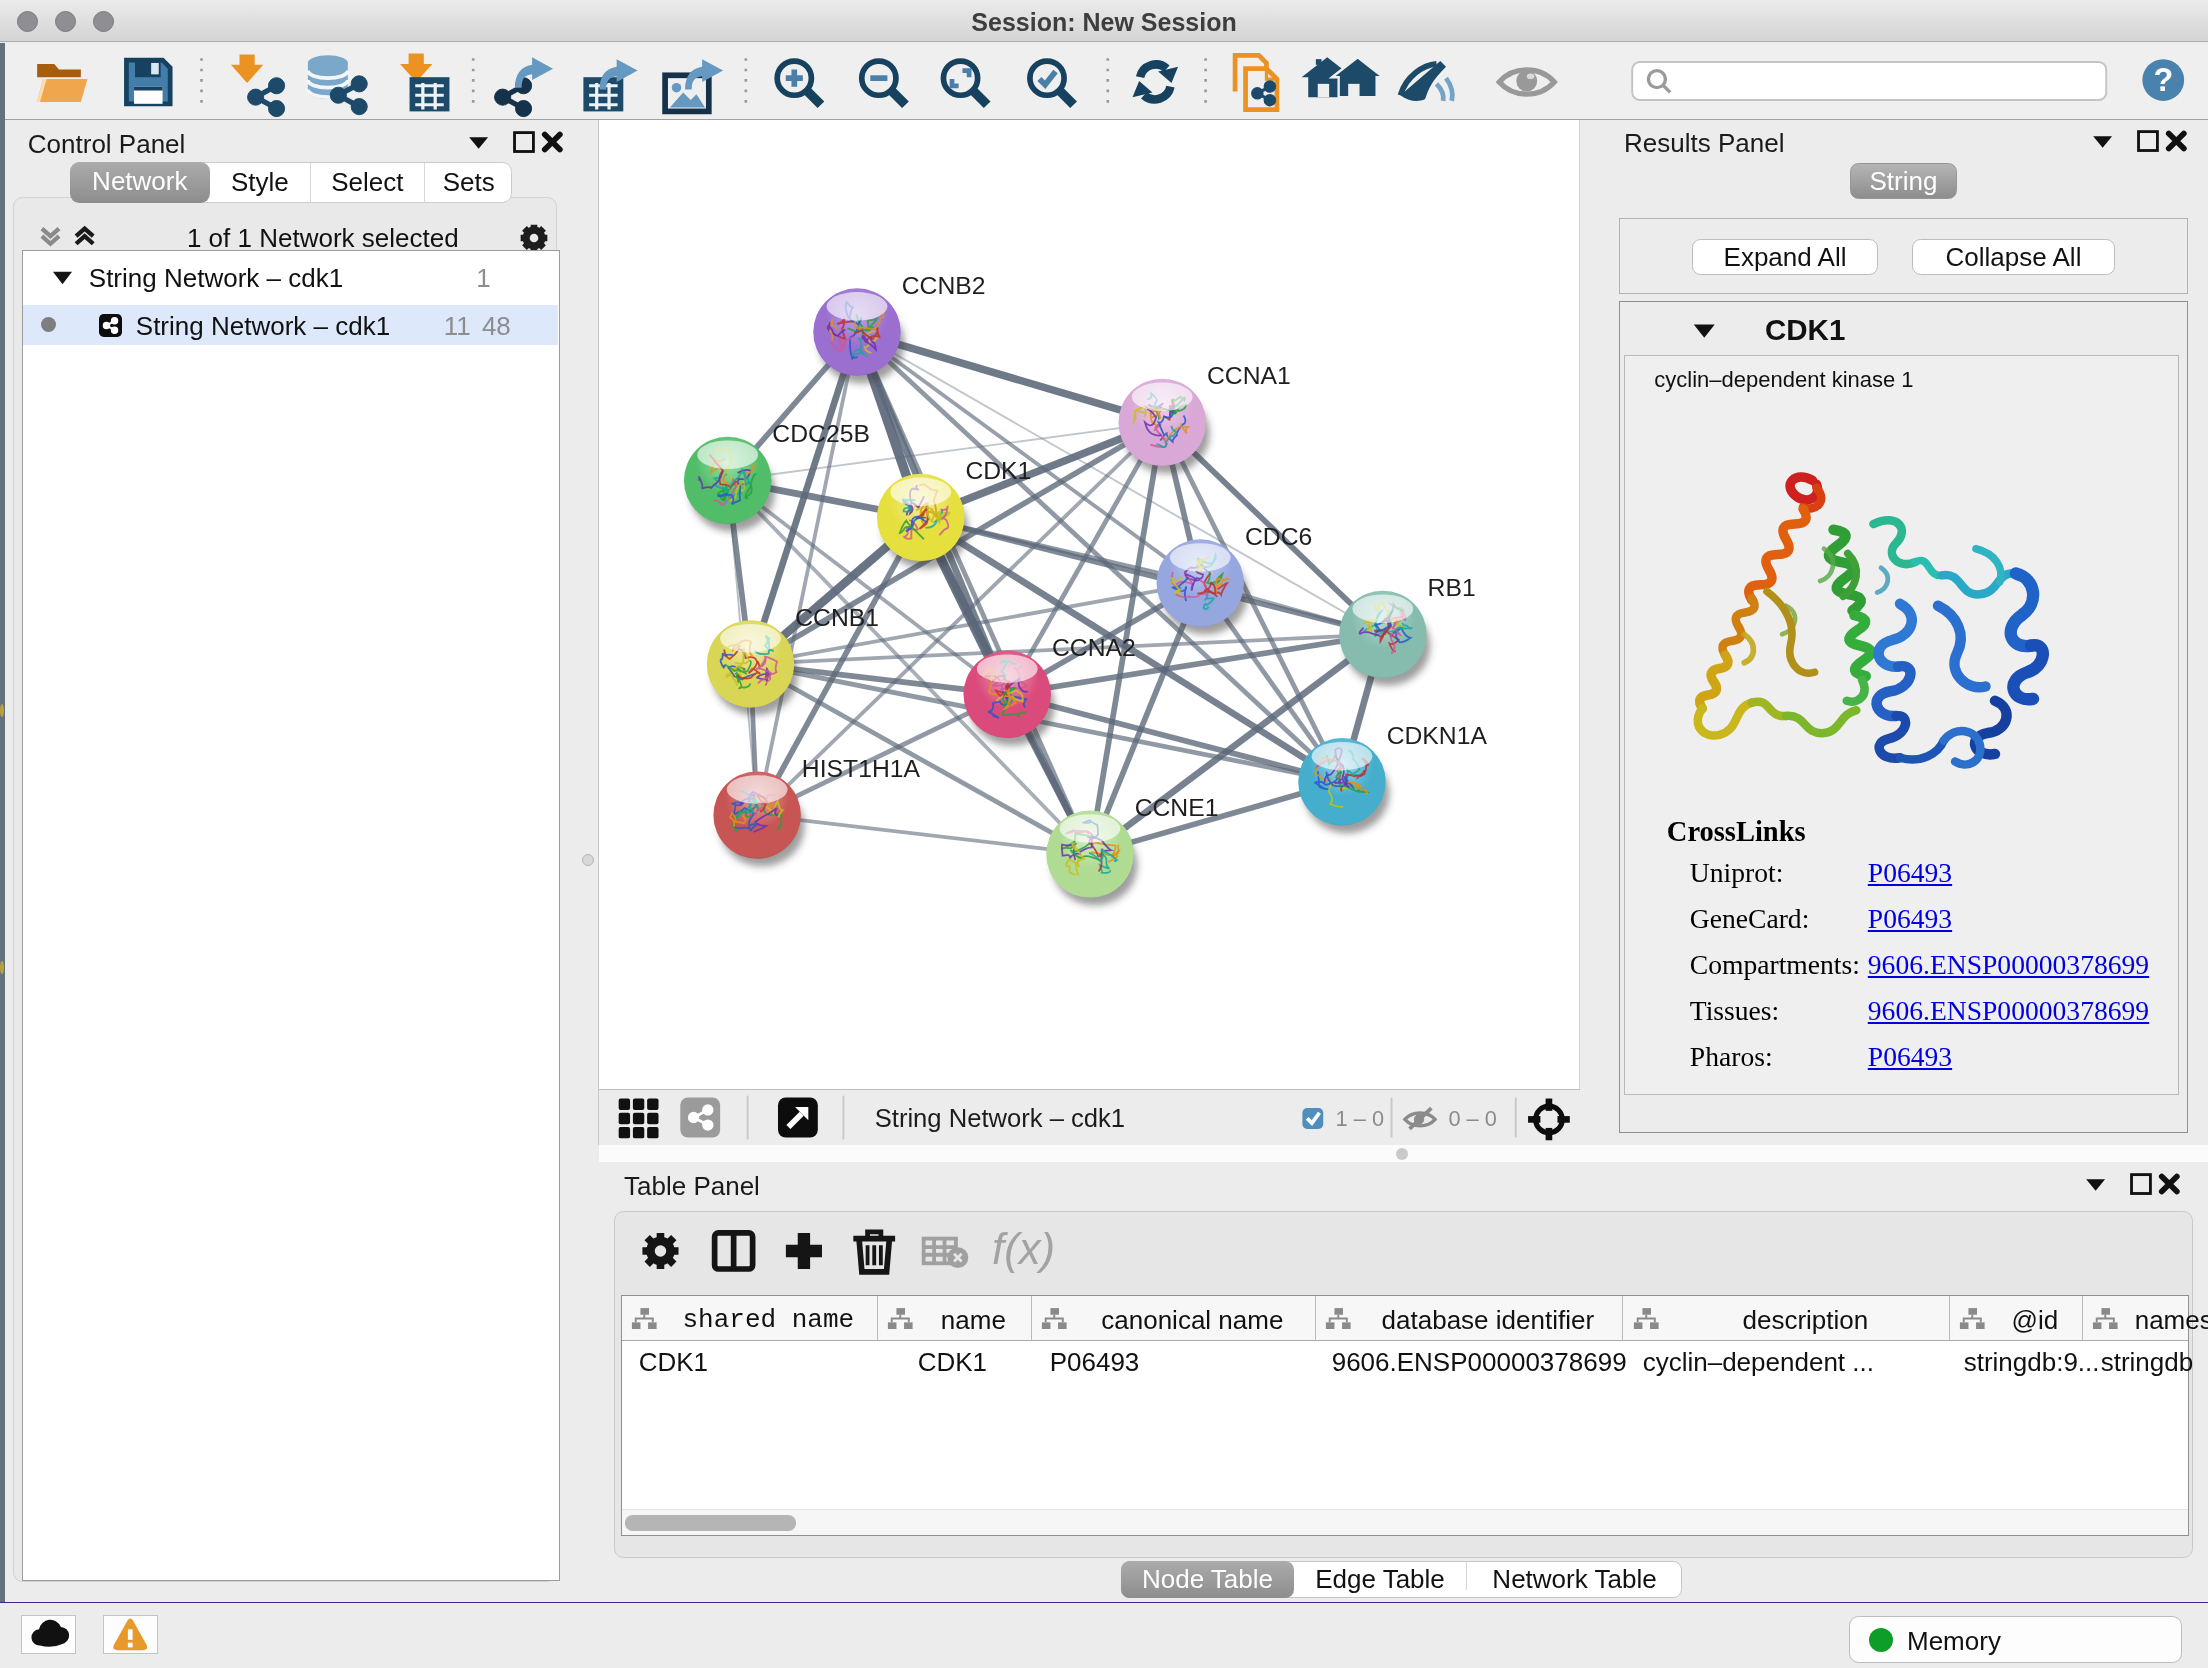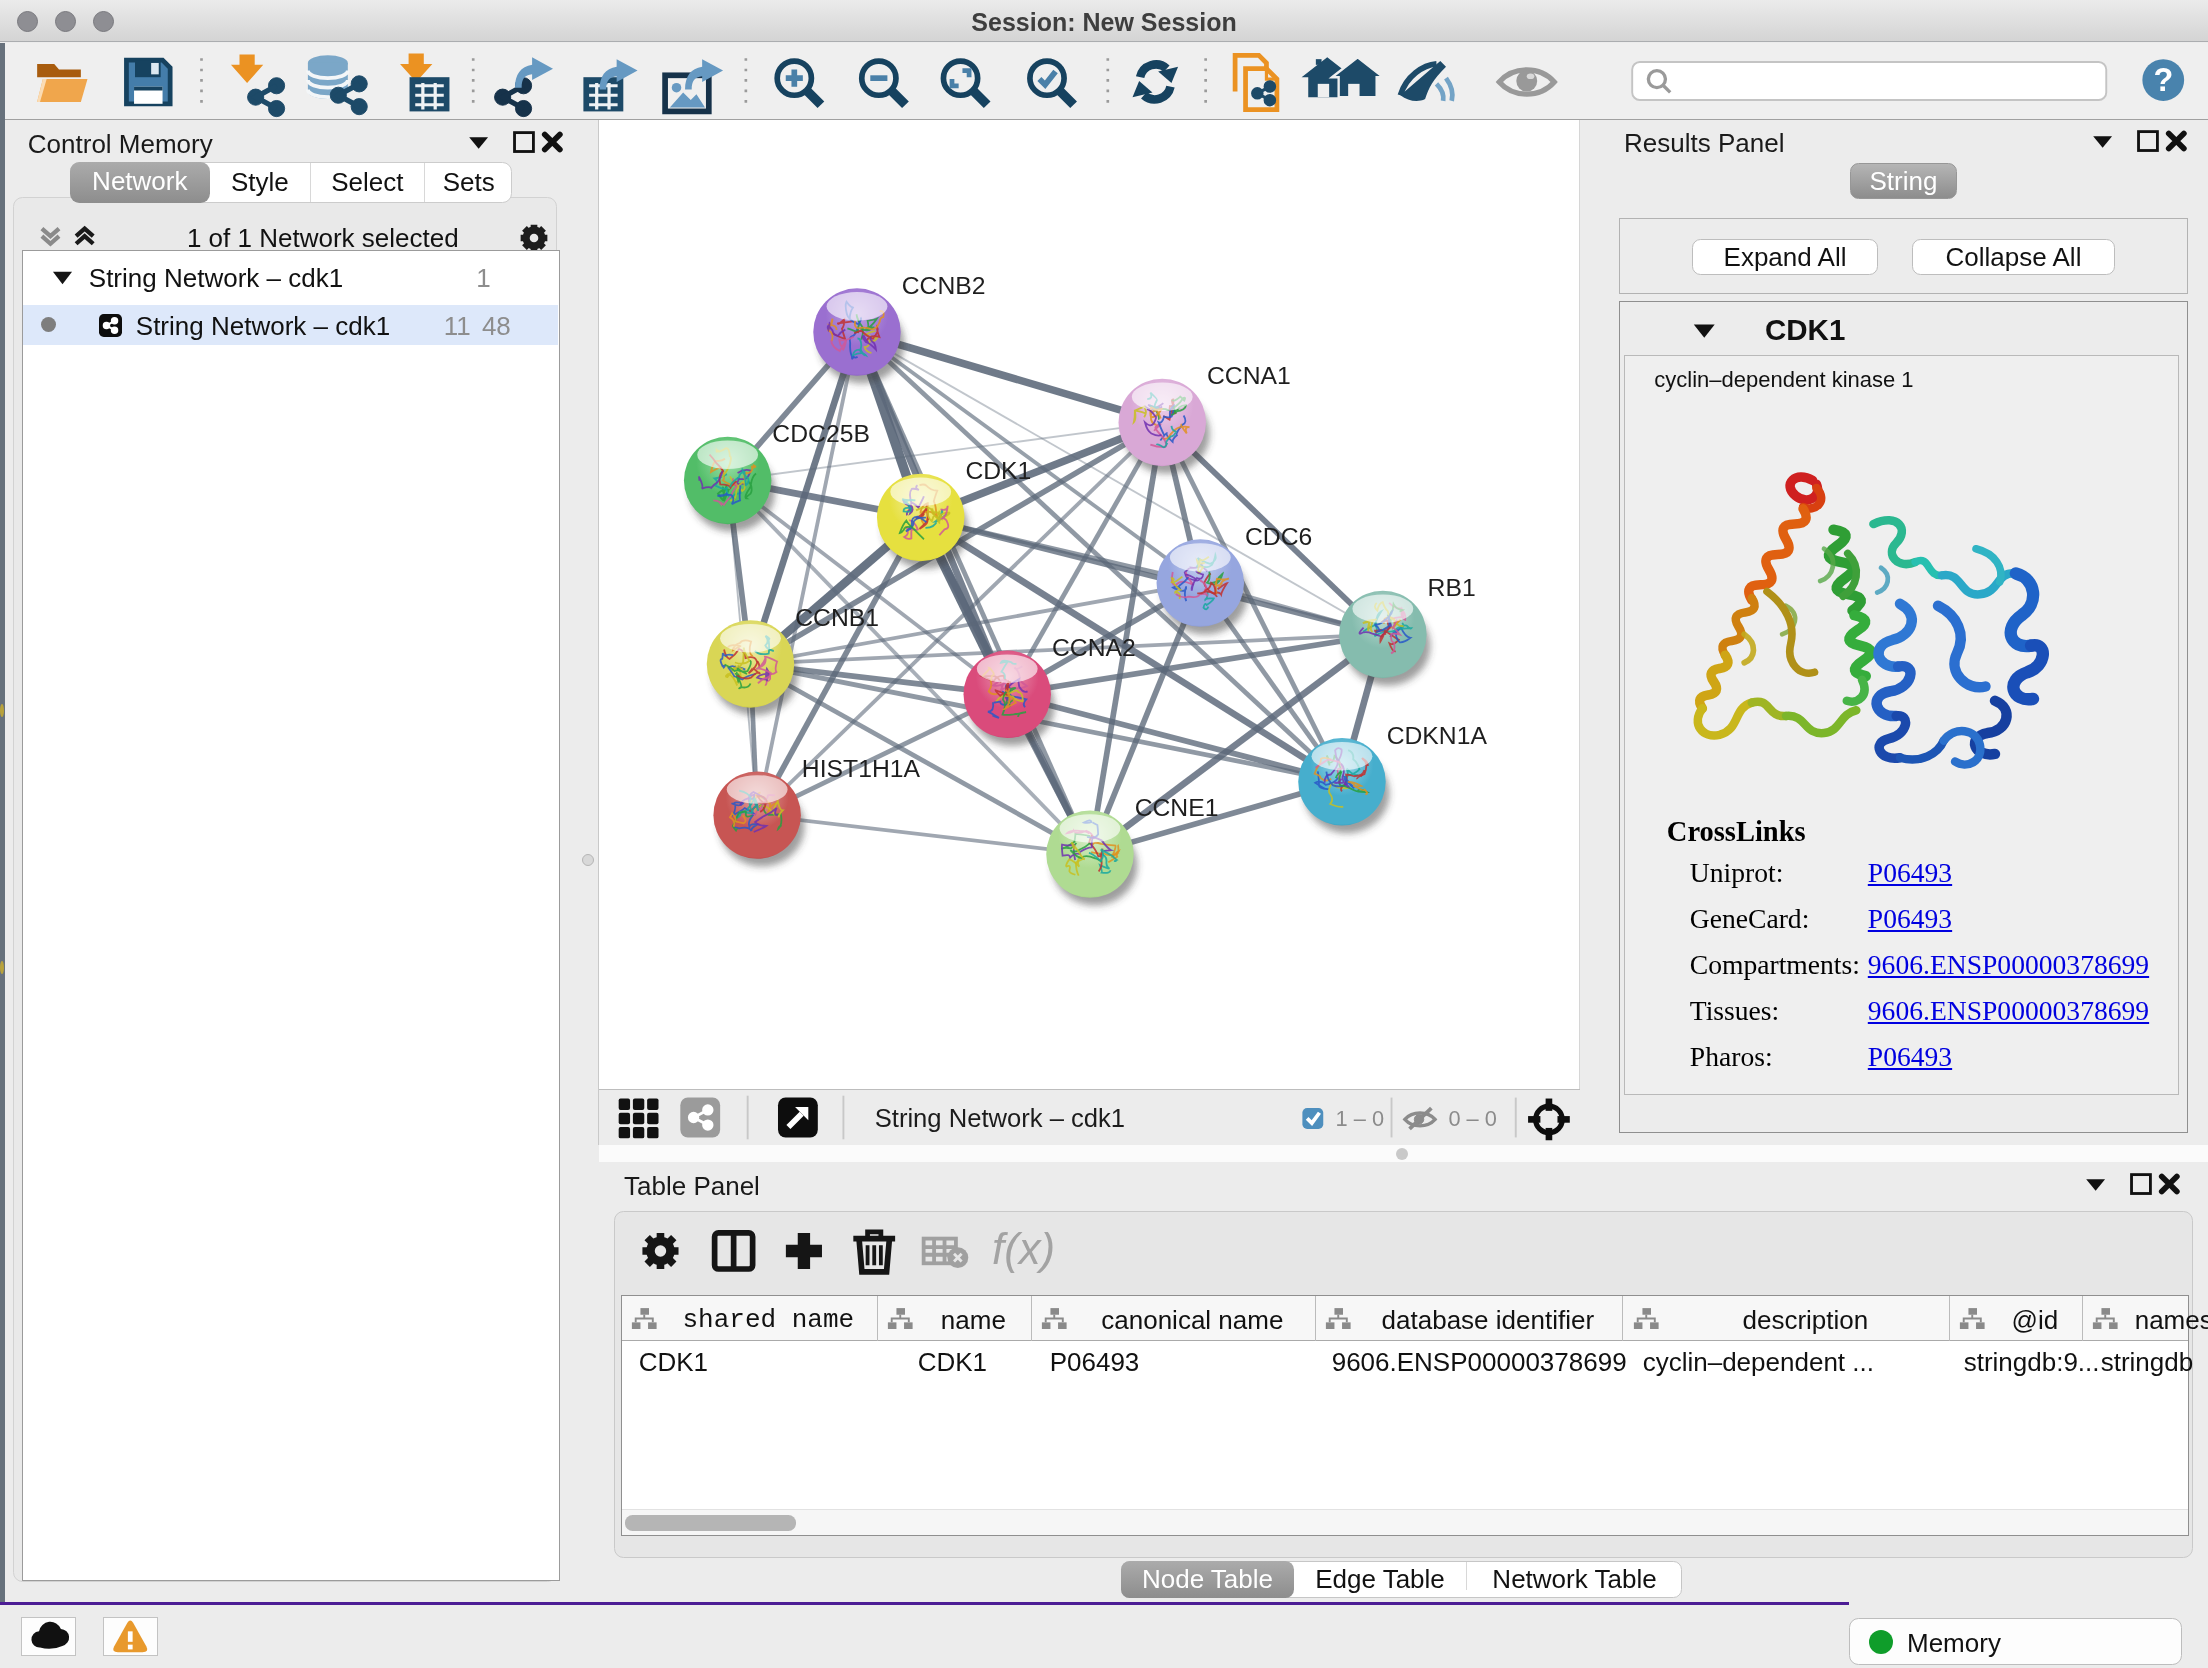--- a/index.html
+++ b/index.html
@@ -201,21 +201,21 @@
   <circle cx="2276" cy="39" r="22" fill="#4983ad"></circle>
   <text x="2276" y="51" font-size="34" font-weight="bold" fill="#fff" text-anchor="middle">?</text>
 </svg>
 </div>
 
 <div class="abs" style="left:0;top:43px;width:4.8px;height:1625px;background:#67717c;"></div>
 <div class="abs" style="left:0;top:704px;width:3.8px;height:13.3px;background:#b8a23c;border-radius:50%;"></div>
 <div class="abs" style="left:0;top:961px;width:3.8px;height:13.3px;background:#b8a23c;border-radius:50%;"></div>
 
 <div class="abs" id="controlpanel" style="left:4.8px;top:121px;width:560px;height:1482px;background:#ececec;">
-  <div class="abs ptitle" style="left:23px;top:7.6px;">Control Memory</div>
+  <div class="abs ptitle" style="left:23px;top:7.6px;">Control Panel</div>
   <svg class="abs" style="left:460px;top:4.8px" width="100" height="34" viewBox="0 0 105 36">
     <path d="M4 12 L24 12 L14 24 Z" fill="#111"></path>
     <rect x="52" y="7" width="20" height="20" fill="none" stroke="#111" stroke-width="3"></rect>
     <path d="M84 9 L100 25 M100 9 L84 25" stroke="#111" stroke-width="6" stroke-linecap="round"></path>
   </svg>
 
   <div class="abs" style="left:8.6px;top:76px;width:544px;height:1385px;background:#e9e9e9;border:1px solid #d2d2d2;border-radius:9.5px;"></div>
 
   <div class="abs" style="left:65px;top:41px;width:442px;height:41px;background:#ffffff;border:1px solid #ccc;border-radius:9.5px;">
     <div class="abs" style="left:-1px;top:-1px;width:140px;height:41px;background:linear-gradient(#ababab,#8d8d8d);border-radius:9.5px;color:#fff;
@@ -894,21 +894,21 @@
     </div>
   </div>
 
   <div class="abs" style="left:556px;top:399px;width:561px;height:37px;background:#fff;border:1px solid #c6c6c6;border-radius:8.6px;">
     <div class="abs" style="left:-1px;top:-1px;width:173px;height:37px;background:linear-gradient(#ababab,#8d8d8d);border-radius:8.6px;color:#fff;font-size:26px;text-align:center;line-height:36px;">Node Table</div>
     <div class="abs" style="left:172px;top:0;width:173px;height:28px;border-right:1px solid #d8d8d8;font-size:26px;text-align:center;line-height:35px;color:#111;">Edge Table</div>
     <div class="abs" style="left:345px;top:0;width:215px;height:35px;font-size:26px;text-align:center;line-height:35px;color:#111;">Network Table</div>
   </div>
 </div>
 
-<div class="abs" id="statusbar" style="left:0;top:1602px;width:1849px;height:67px;background:#ececec;border-top:3px solid #4c1d95;">
+<div class="abs" id="statusbar" style="left:0;top:1602px;width:2208px;height:67px;background:#ececec;border-top:1px solid #4c1d95;">
   <div class="abs" style="left:21px;top:12.4px;width:55px;height:39px;background:#fdfdfd;border:1.9px solid #c3c3c3;"></div>
   <div class="abs" style="left:103px;top:12.4px;width:55px;height:39px;background:#fdfdfd;border:1.9px solid #c3c3c3;"></div>
   <svg class="abs" style="left:21px;top:12.4px" width="152" height="42" viewBox="0 0 160 44">
     <g fill="#111">
       <path d="M20 32 a8.5 8.5 0 0 1 -1 -17 a12 12 0 0 1 23 -2.5 a9 9 0 0 1 1.5 17.8 a34 34 0 0 1 -23.5 1.7 Z"></path>
     </g>
     <g transform="translate(115,22)">
       <path d="M-3 -16 Q0 -21 3 -16 L17 9 Q20 15 13 15 L-13 15 Q-20 15 -17 9 Z" fill="#e8992c"></path>
       <rect x="-2.5" y="-7" width="5" height="11" fill="#fff"></rect>
       <rect x="-2.5" y="7" width="5" height="5" fill="#fff"></rect>

